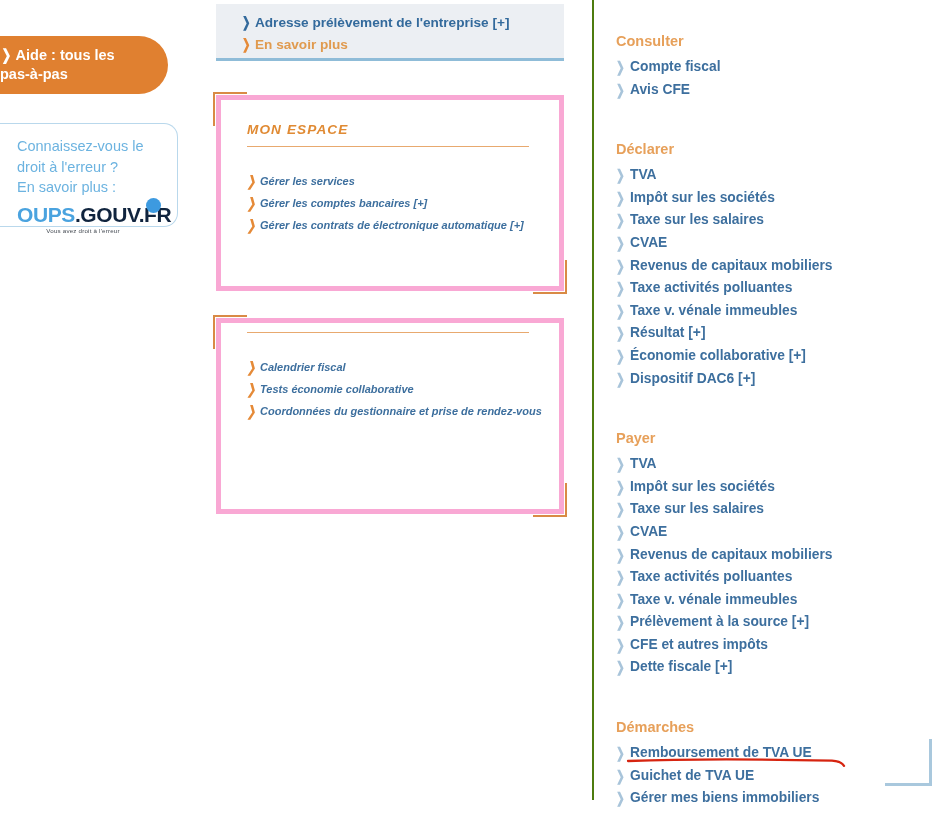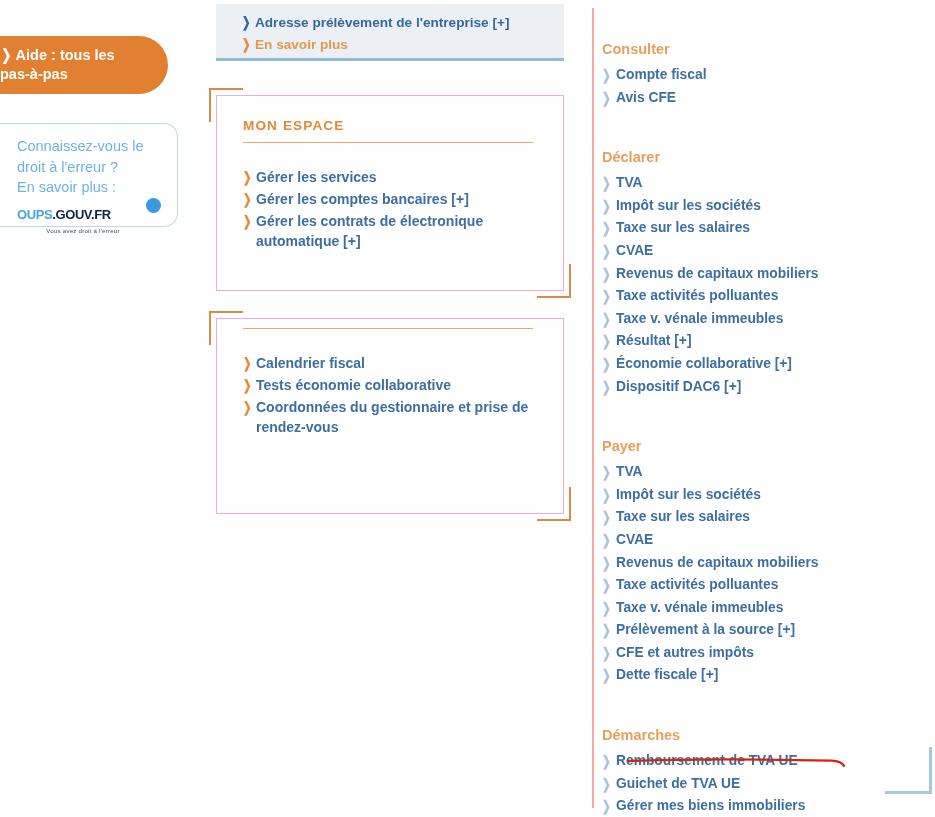--- a/index.html
+++ b/index.html
@@ -61,21 +61,21 @@
     font-size: 14.5px;
     line-height: 20.5px;
     font-weight: normal;
   }
   .oups-logo-wrap {
     position: relative;
     margin-top: 7px;
     width: 140px;
   }
   .oups-logo {
-    font-size: 13px;
+    font-size: 21px;
     font-weight: bold;
     letter-spacing: -0.4px;
     line-height: 20px;
     white-space: nowrap;
   }
   .oups-logo .part-a { color: #4aa3df; }
   .oups-logo .part-b { color: #10243e; }
   .oups-dot {
     position: absolute;
     right: -4px;
@@ -135,22 +135,23 @@
   .chev.pale   { color: #a8c4da; }
 
   .lbl.blue   { color: #336a9c; }
   .lbl.orange { color: #e09a4e; }
   .lbl.steel  { color: #3d6f9e; }
 
   
   .card {
     position: absolute;
     background: #ffffff;
-    border: 1px solid #f9a8d4;
+    border: 5px solid #f9a8d4;
     box-sizing: border-box;
+    font-style: italic;
   }
   .card::before,
   .card::after {
     content: "";
     position: absolute;
     width: 32px;
     height: 32px;
     pointer-events: none;
   }
   .card::before {
@@ -175,35 +176,35 @@
   .card-rule {
     height: 1px;
     background: #e8a96f;
     margin: 9px 30px 0 26px;
   }
   .card-links {
     padding: 24px 0 0 26px;
   }
   .card-links .link-row { line-height: 20px; margin-bottom: 2px; }
   .card-links .chev { line-height: 20px; }
-  .card-links .lbl { font-size: 14px; line-height: 20px; }
+  .card-links .lbl { font-size: 11px; line-height: 20px; }
 
   #card-mon-espace { left: 216px; top: 95px;  width: 348px; height: 196px; }
   #card-autres     { left: 216px; top: 318px; width: 348px; height: 196px; }
 
   
   .right-panel {
     position: absolute;
     left: 592px;
-    top: 8px;
+    top: 0px;
     width: 340px;
     height: 800px;
-    border-left: 2px solid #fca5a5;
+    border-left: 2px solid #4d7c0f;
     box-sizing: border-box;
-    padding: 33px 0 0 8px;
+    padding: 33px 0 0 22px;
   }
   .right-panel::after {
     content: "";
     position: absolute;
     right: 0px;
     bottom: 14px;
     width: 44px;
     height: 44px;
     border-right: 3px solid #a9c8dd;
     border-bottom: 3px solid #a9c8dd;

